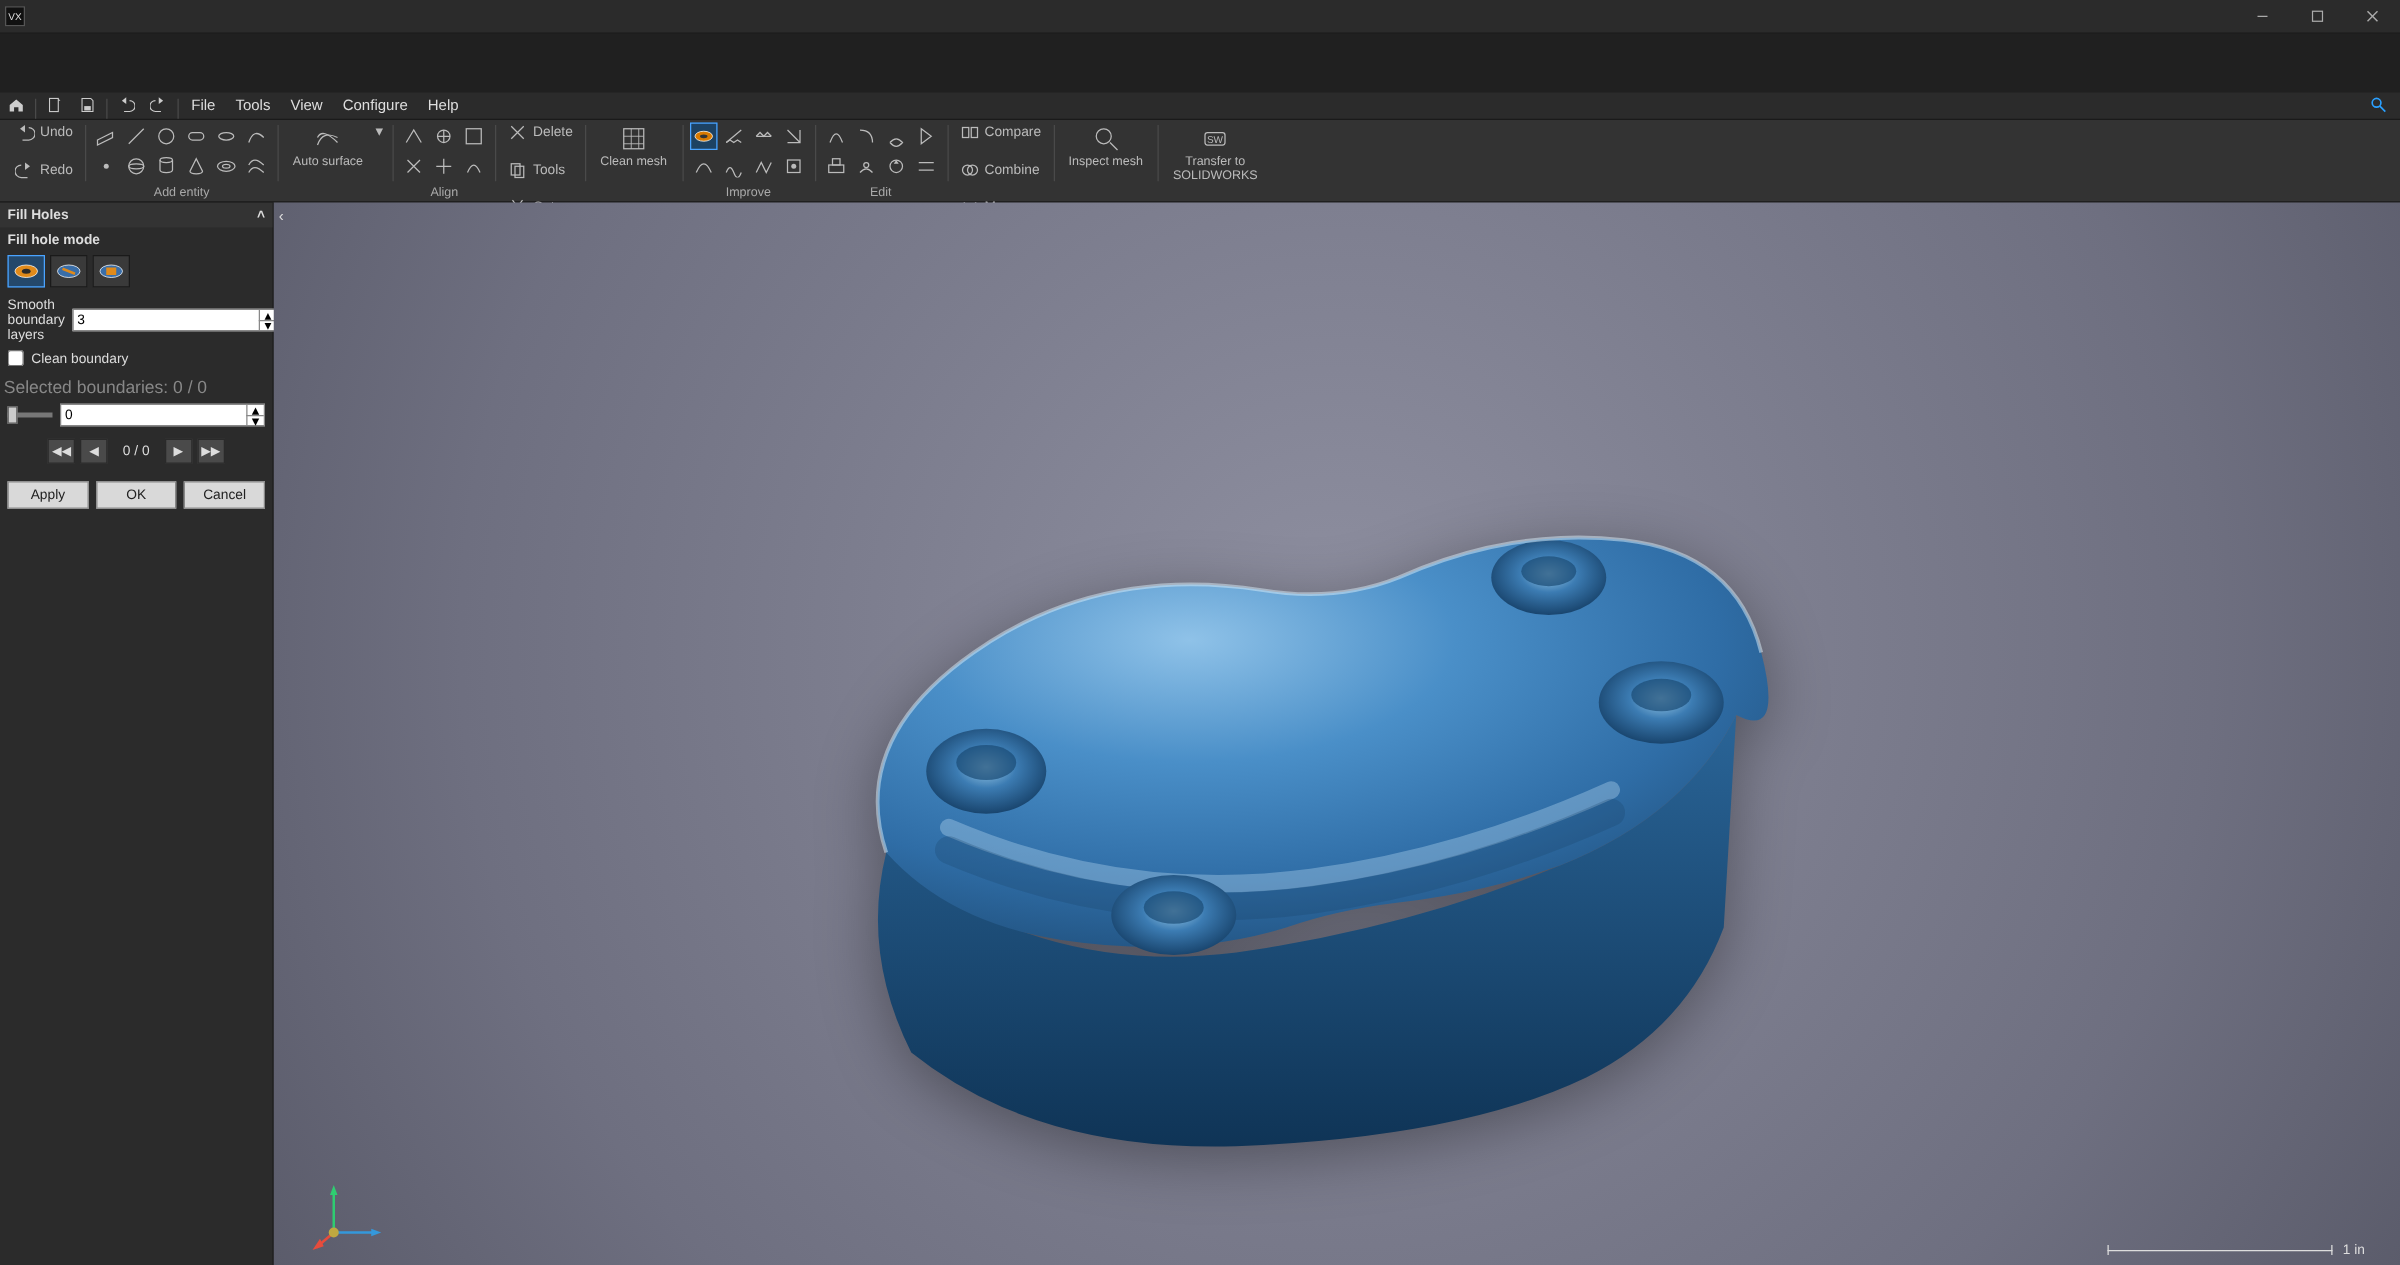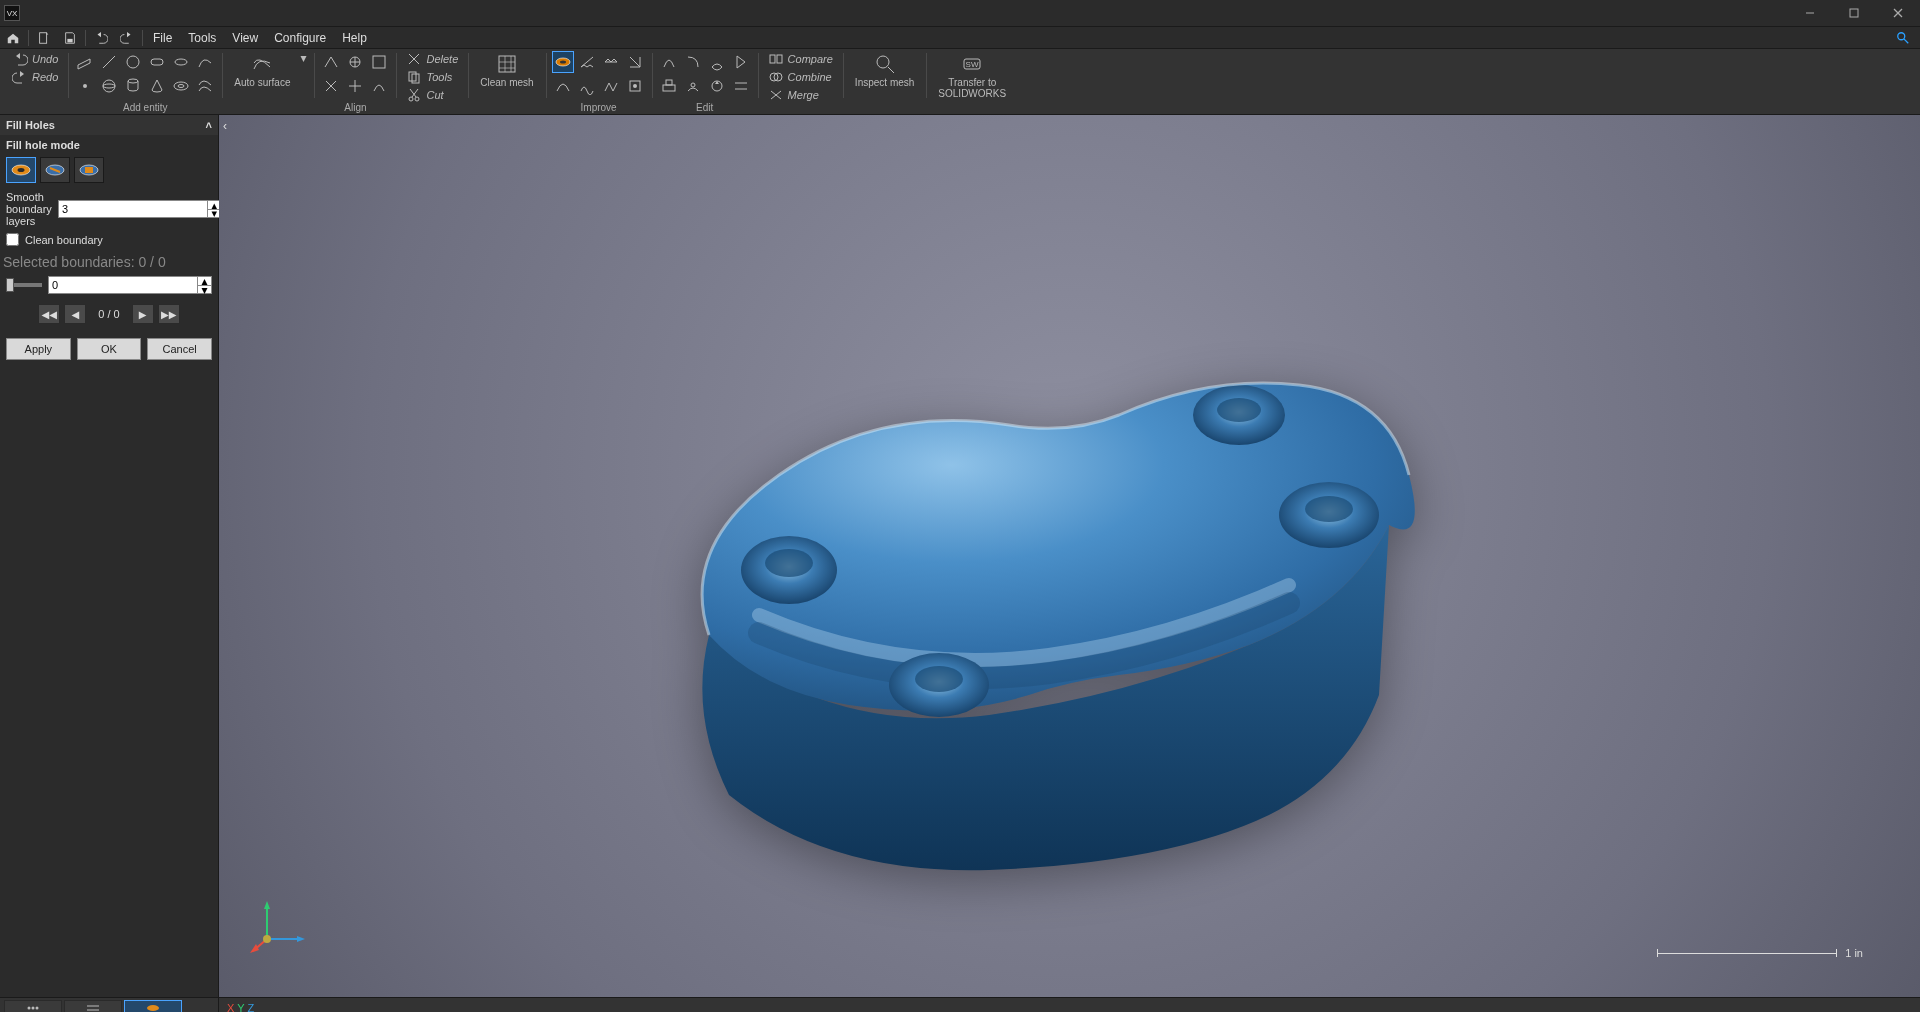--- a/index.html
+++ b/index.html
@@ -6,35 +6,35 @@
 html, body { width: 1920px; height: 1012px; overflow: hidden; background: #202020; color: #c8c8c8; font-size: 12px; }
 
 
 .titlebar { height: 27px; background: #2b2b2b; display: flex; align-items: center; padding-left: 4px; border-bottom: 1px solid #1a1a1a; }
 .titlebar .app-ico { width: 16px; height: 16px; background: #111; border:1px solid #555; margin-right:6px; font-size:8px; display:flex;align-items:center;justify-content:center;color:#ddd; }
 .titlebar .title { color:#8a8a8a; font-size:11px; white-space:nowrap; }
 .titlebar .wbtns { margin-left:auto; display:flex; }
 .titlebar .wbtn { width:44px; height:22px; display:flex; align-items:center; justify-content:center; color:#aaa; }
 
 
-.menubar { height:22px; background:#2b2b2b; display:flex; align-items:center; border-bottom:1px solid #1a1a1a; }
+.menubar { height:22px; background:#2b2b2b; display:flex; align-items:flex-end; border-bottom:1px solid #1a1a1a;margin-top:47px; }
 .qbtn { width:26px; height:22px; display:flex; align-items:center; justify-content:center; color:#bbb; }
 .qbtn svg { width:14px; height:14px; }
 .vsep { width:1px; height:16px; background:#4a4a4a; margin:0 2px; }
 .mitem { padding:0 8px; height:22px; line-height:22px; color:#ddd; font-size:12px; }
 .menubar .spacer { flex:1; }
 .menubar .search-ico { width:22px; height:22px; display:flex;align-items:center;justify-content:center; margin-right:6px; color:#2aa0ff; }
 
 
 .ribbon { height:66px; background:#333; display:flex; border-bottom:1px solid #1a1a1a; position:relative; }
 .rgroup { display:flex; flex-direction:column; align-items:center; padding:2px 6px 2px 6px; position:relative; }
 .rgroup + .rgroup::before { content:""; position:absolute; left:0; top:4px; bottom:16px; width:1px; background:#4a4a4a; }
 .rgroup-label { position:absolute; bottom:1px; left:0; right:0; text-align:center; font-size:10px; color:#aaa; }
 .rgroup-body { display:flex; align-items:flex-start; gap:2px; height:48px; }
-.stackv { display:flex; flex-direction:column; gap:2px;font-style:italic; }
+.stackv { display:flex; flex-direction:column; gap:14px; }
 .smallrow { display:flex; align-items:center; gap:4px; height:16px; padding:0 4px; color:#bbb; font-size:11px; white-space:nowrap; }
 .tile { display:flex; flex-direction:column; align-items:center; justify-content:flex-start; padding:2px 6px; min-width:40px; height:48px; color:#bbb; font-size:10px; text-align:center; line-height:11px; gap:2px; white-space:nowrap; }
 .ico16 { width:16px; height:16px; display:inline-flex; align-items:center; justify-content:center; }
 .ico24 { width:22px; height:22px; display:inline-flex; align-items:center; }
 .grid3 { display:grid; grid-template-columns:repeat(3,22px); grid-auto-rows:22px; gap:2px; }
 .grid3 .cell, .grid4 .cell { display:flex;align-items:center;justify-content:center; }
 .grid4 { display:grid; grid-template-columns:repeat(4,22px); grid-auto-rows:22px; gap:2px; }
 .grid6 { display:grid; grid-template-columns:repeat(6,22px); grid-auto-rows:22px; gap:2px; }
 .grid6 .cell { display:flex;align-items:center;justify-content:center; }
 .dd-caret { width:10px; display:flex;align-items:center;justify-content:center; color:#bbb; }
@@ -70,21 +70,21 @@
 .nav-row { display:flex; gap:4px; justify-content:center; padding:8px 6px; align-items:center; }
 .nav-btn { width:22px; height:20px; background:#4a4a4a; border:1px solid #2a2a2a; display:flex;align-items:center;justify-content:center; color:#ddd; font-size:10px; }
 .nav-count { padding:0 8px; font-size:11px; color:#ddd; }
 .btn-row { display:flex; gap:6px; padding:6px; }
 .btn { flex:1; height:22px; background:#d9d9d9; color:#222; border:1px solid #888; font-size:11px; display:flex;align-items:center;justify-content:center; }
 
 
 .viewport { flex:1; position:relative; background:radial-gradient(circle at 50% 40%, #8e8fa0 0%, #6e6f80 70%, #5a5b6a 100%); overflow:hidden; }
 .viewport .collapse-handle { position:absolute; left:2px; top:2px; color:#ddd; font-size:12px; padding:2px; }
 .triad { position:absolute; left:30px; bottom:40px; width:60px; height:60px; }
-.scalebar { position:absolute; right:57px; bottom:36px; height:16px; display:flex; align-items:center; gap:8px; color:#ddd; font-size:11px; }
+.scalebar { position:absolute; right:28px; bottom:36px; height:16px; display:flex; align-items:center; gap:8px; color:#ddd; font-size:11px; }
 .scalebar .bar { width:180px; height:1px; background:#ddd; position:relative; }
 .scalebar .bar::before,.scalebar .bar::after { content:""; position:absolute; width:1px; height:8px; background:#ddd; top:-4px; }
 .scalebar .bar::before { left:0; } .scalebar .bar::after { right:0; }
 
 
 .model { position:absolute; left:430px; top:200px; width:780px; height:560px; filter:drop-shadow(0 10px 24px rgba(0,0,0,.35)); }
 
 
 .statusbar { height:20px; background:#333; border-top:1px solid #1a1a1a; display:flex; align-items:center; }
 .statusbar .left { width:219px; height:20px; display:flex; align-items:center; gap:2px; padding:0 4px; border-right:1px solid #1a1a1a; }

